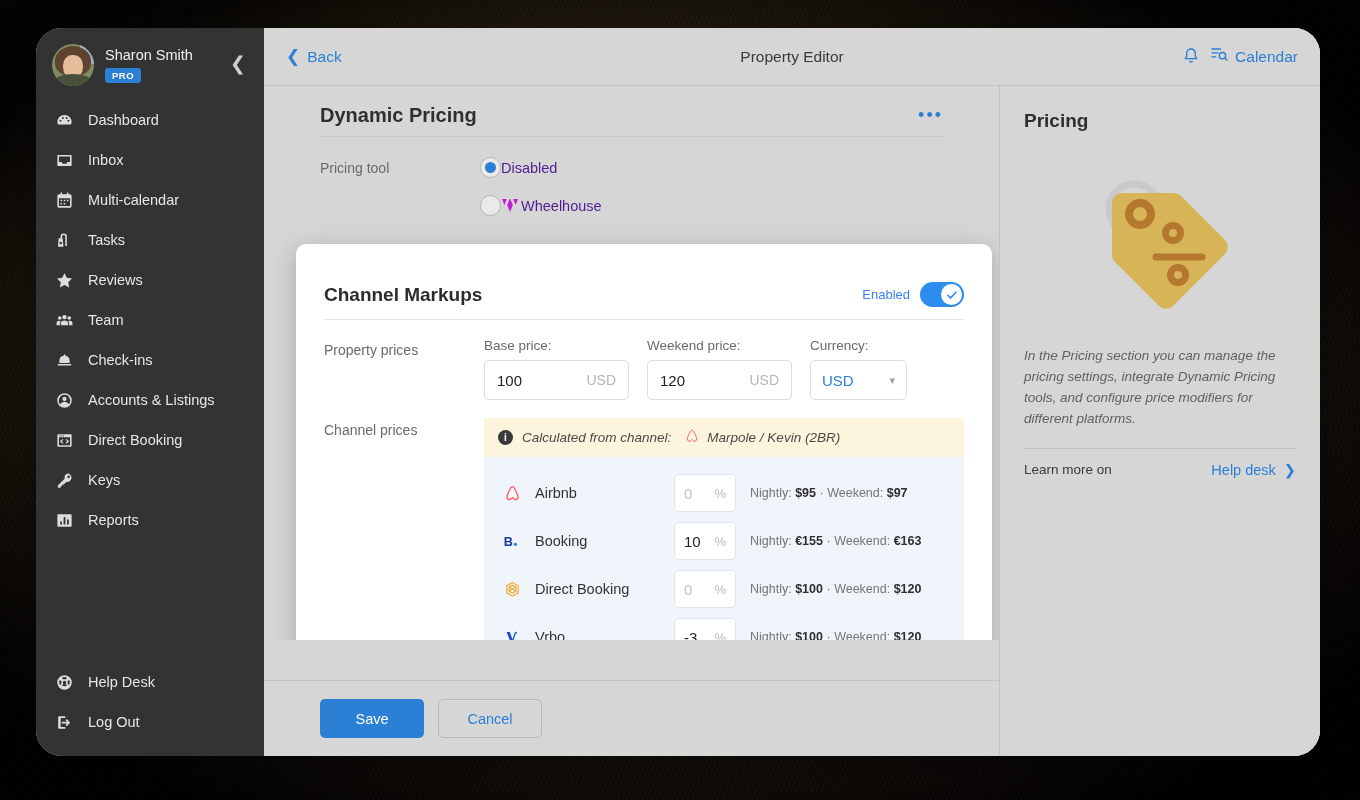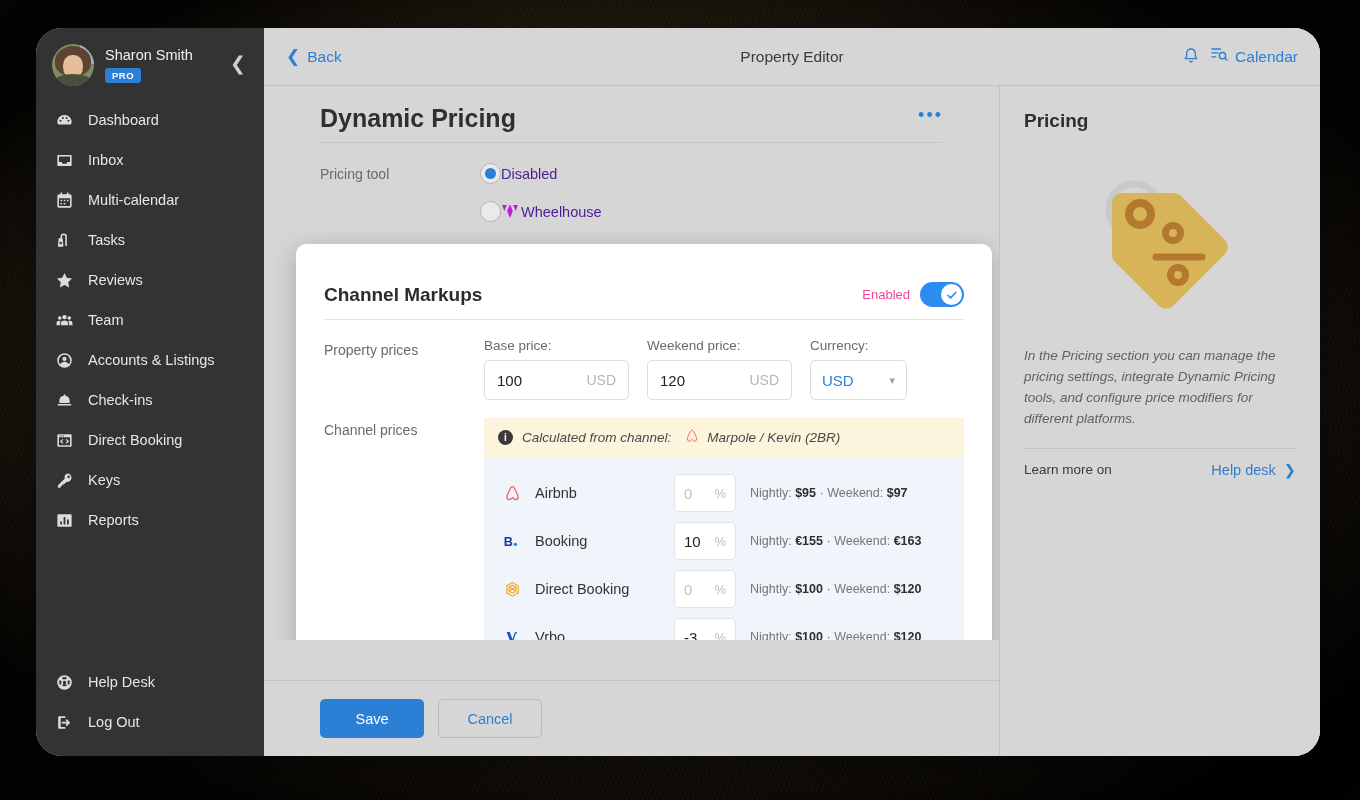--- a/index.html
+++ b/index.html
@@ -140,21 +140,21 @@
   #scrollarea { flex: 1; position: relative; overflow: hidden; }
 
   .section-head {
     margin: 0 56px 0 56px; padding-top: 18px;
   }
   .section-title-row {
     display: flex; align-items: flex-start; justify-content: space-between;
     padding-bottom: 9px;
     border-bottom: 1px solid #c6c6c6;
   }
-  .section-title { font-size: 25px; color: #2f2f2f; font-weight: bold; }
+  .section-title { font-size: 20px; color: #2f2f2f; font-weight: bold; }
   .dots { color: #2b7fd4; letter-spacing: 2px; font-size: 18px; line-height: 1; cursor: pointer; padding-top: 2px;}
 
   .field-row { display: flex; margin: 20px 56px 0; }
   .field-label { width: 160px; flex: 0 0 160px; font-size: 14px; color: #6a6a6a; padding-top: 3px; }
   .radio-col { display: flex; flex-direction: column; gap: 17px; }
   .radio-line { display: flex; align-items: center; font-size: 14.5px; color: #4c1d95; cursor: pointer; }
   .radio {
     width: 21px; height: 21px; border-radius: 50%;
     border: 1px solid #b6b6b6; background: #eaeaea;
     display: flex; align-items: center; justify-content: center; flex: 0 0 21px;
@@ -174,21 +174,21 @@
     box-shadow: 0 6px 26px rgba(0,0,0,.22);
     padding: 16px 0 22px;
   }
   .modal-head {
     display: flex; align-items: center;
     margin: 0 28px; padding: 22px 0 12px;
     border-bottom: 1px solid #e4e4e4;
   }
   .modal-title { font-size: 19px; font-weight: bold; color: #2c2c2c; }
   .modal-toggle { margin-left: auto; display: flex; align-items: center; gap: 10px; }
-  .toggle-label { font-size: 13px; color: #ec4899; }
+  .toggle-label { font-size: 13px; color: #3b82f6; }
   .toggle {
     width: 44px; height: 25px; border-radius: 13px;
     background: #2d8cf0; position: relative; cursor: pointer;
   }
   .toggle .knob {
     position: absolute; right: 2px; top: 2px;
     width: 21px; height: 21px; border-radius: 50%; background: #fff;
     display: flex; align-items: center; justify-content: center;
   }
   .toggle .knob svg { width: 12px; height: 12px; }
@@ -362,32 +362,32 @@
           <span class="ic">
             <svg viewBox="0 0 24 24">
               <path d="M12 10.5a2.8 2.8 0 1 0 0-5.6 2.8 2.8 0 0 0 0 5.6zm-6 .6a2.3 2.3 0 1 0 0-4.6 2.3 2.3 0 0 0 0 4.6zm12 0a2.3 2.3 0 1 0 0-4.6 2.3 2.3 0 0 0 0 4.6zM12 12c-2.6 0-4.6 1.4-4.6 3.2V18h9.2v-2.8c0-1.8-2-3.2-4.6-3.2zM5.4 12.4C3.4 12.4 2 13.5 2 14.9V18h4.2v-2.8c0-.9.4-1.8 1.1-2.4a6.7 6.7 0 0 0-1.9-.4zm13.2 0c-.7 0-1.4.1-1.9.4.7.6 1.1 1.5 1.1 2.4V18H22v-3.1c0-1.4-1.4-2.5-3.4-2.5z"></path>
             </svg>
           </span>
           <span>Team</span>
         </div>
         <div class="nav-item">
           <span class="ic">
             <svg viewBox="0 0 24 24">
+              <path d="M12 4.2a1 1 0 0 0-1 1v.7A6.5 6.5 0 0 0 5.5 12v3h13v-3A6.5 6.5 0 0 0 13 5.9v-.7a1 1 0 0 0-1-1zM3.5 16.4h17v2h-17z"></path>
+            </svg>
+          </span>
+          <span>Check-ins</span>
+        </div>
+        <div class="nav-item">
+          <span class="ic">
+            <svg viewBox="0 0 24 24">
               <path d="M12 2.8A9.2 9.2 0 1 0 21.2 12 9.2 9.2 0 0 0 12 2.8zm0 2a7.2 7.2 0 0 1 5.4 11.9c-.9-1.9-3-3.1-5.4-3.1s-4.5 1.2-5.4 3.1A7.2 7.2 0 0 1 12 4.8zm0 2.6a2.6 2.6 0 1 0 0 5.2 2.6 2.6 0 0 0 0-5.2z"></path>
             </svg>
           </span>
           <span>Accounts &amp; Listings</span>
-        </div>
-        <div class="nav-item">
-          <span class="ic">
-            <svg viewBox="0 0 24 24">
-              <path d="M12 4.2a1 1 0 0 0-1 1v.7A6.5 6.5 0 0 0 5.5 12v3h13v-3A6.5 6.5 0 0 0 13 5.9v-.7a1 1 0 0 0-1-1zM3.5 16.4h17v2h-17z"></path>
-            </svg>
-          </span>
-          <span>Check-ins</span>
         </div>
         <div class="nav-item">
           <span class="ic">
             <svg viewBox="0 0 24 24">
               <path d="M4 4h16a1 1 0 0 1 1 1v14a1 1 0 0 1-1 1H4a1 1 0 0 1-1-1V5a1 1 0 0 1 1-1zm1 4v10h14V8H5zm1.5-2.6a.7.7 0 1 0 0 1.4.7.7 0 0 0 0-1.4zm2.2 0a.7.7 0 1 0 0 1.4.7.7 0 0 0 0-1.4zm2.2 0a.7.7 0 1 0 0 1.4.7.7 0 0 0 0-1.4zM9.6 10L6 13l3.6 3 1-1.2-2.2-1.8 2.2-1.8zm4.8 0l-1 1.2 2.2 1.8-2.2 1.8 1 1.2 3.6-3z"></path>
             </svg>
           </span>
           <span>Direct Booking</span>
         </div>
         <div class="nav-item">

